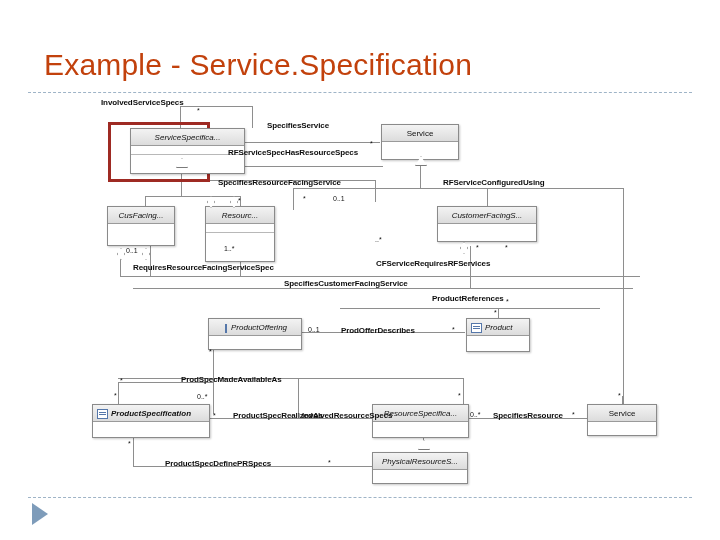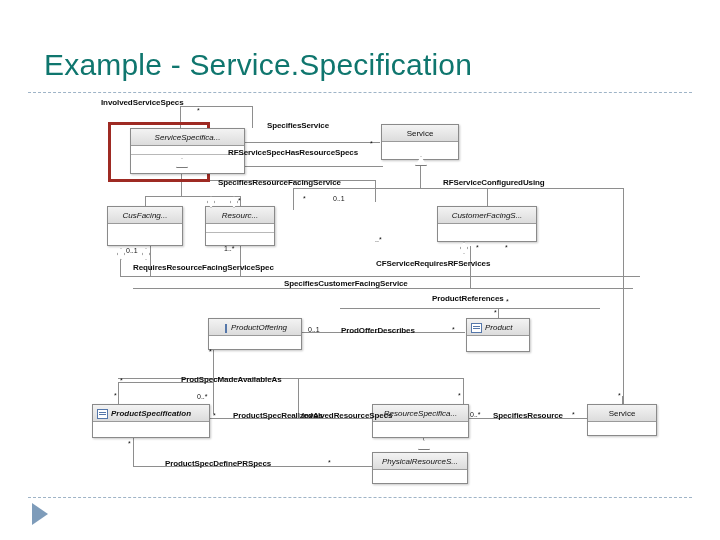--- a/index.html
+++ b/index.html
@@ -9,21 +9,21 @@
     font-family:"Liberation Sans", sans-serif;
     overflow:hidden;
     position:relative;
   }
   .slide{position:absolute;inset:0;background:#fff;}
 
   
   .title{
     position:absolute;left:44px;top:48px;
     font-size:30px;line-height:34px;
-    color:#0f766e;
+    color:#c2410c;
     font-weight:400;
     letter-spacing:0.2px;
     white-space:nowrap;
   }
   .rule-top{
     position:absolute;left:28px;top:92px;width:664px;height:0;
     border-top:1px dashed #9fb4c7;
   }
   .rule-bottom{
     position:absolute;left:28px;top:497px;width:664px;height:0;
@@ -195,26 +195,26 @@
       <div class="hdr it">ServiceSpecifica...</div>
       <div class="sec"></div>
       <div class="sec"></div>
     </div>
 
     <div class="cls" style="left:381px;top:28px;width:78px;height:36px;">
       <div class="hdr">Service</div>
       <div class="sec"></div>
     </div>
 
-    <div class="cls" style="left:107px;top:110px;width:76px;height:40px;">
+    <div class="cls" style="left:107px;top:110px;width:68px;height:40px;">
       <div class="hdr it">CusFacing...</div>
       <div class="sec"></div>
     </div>
 
-    <div class="cls" style="left:205px;top:110px;width:70px;height:40px;">
+    <div class="cls" style="left:205px;top:110px;width:70px;height:56px;">
       <div class="hdr it">Resourc...</div>
       <div class="sec"></div>
       <div class="sec"></div>
     </div>
 
 
     <div class="cls" style="left:437px;top:110px;width:100px;height:36px;">
       <div class="hdr it">CustomerFacingS...</div>
       <div class="sec"></div>
     </div>

